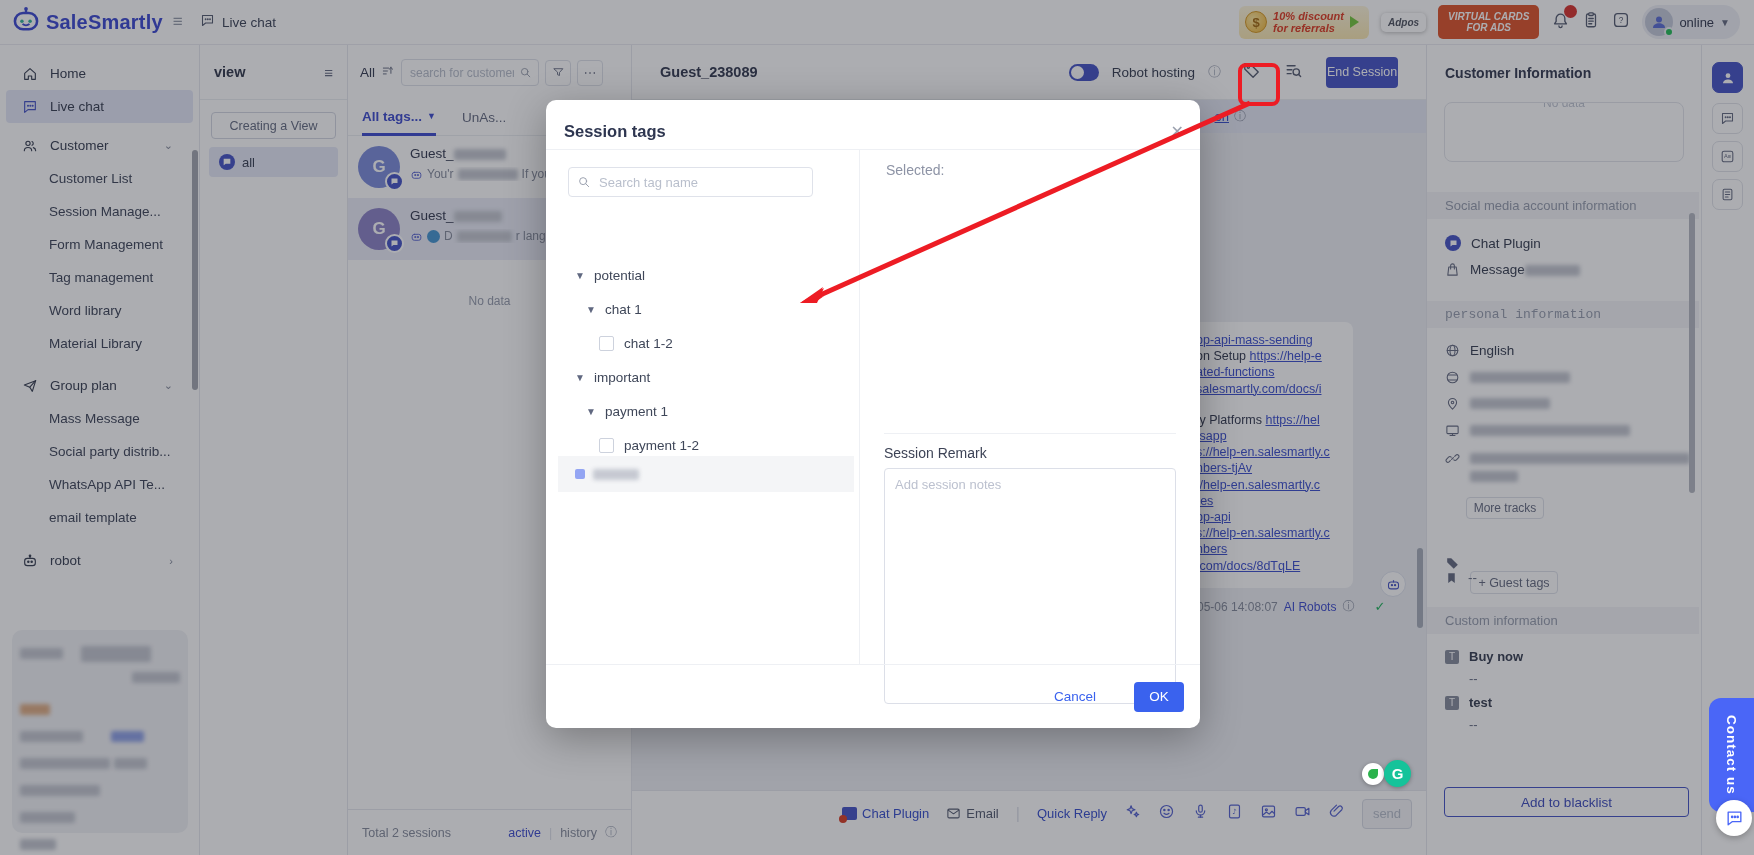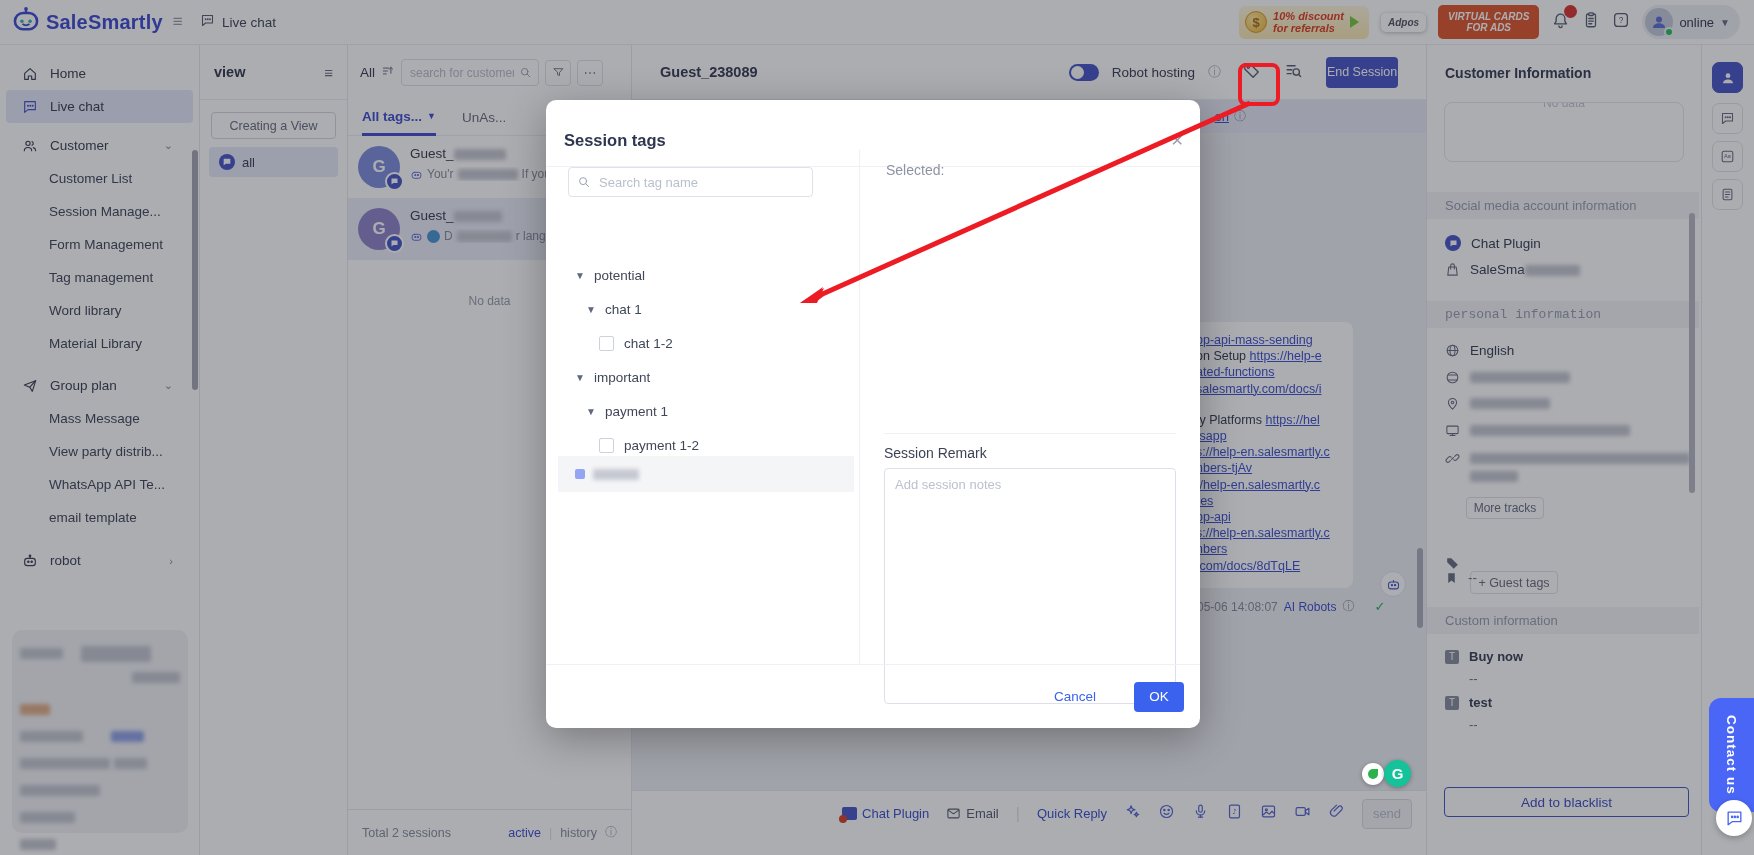--- a/index.html
+++ b/index.html
@@ -46,21 +46,21 @@
   .sess-badge { position:absolute; right:-4px; bottom:-3px; width:19px; height:19px; border-radius:50%; background:#4c5ac8; border:2px solid #fff; display:flex; align-items:center; justify-content:center; color:#fff; }
   .mline { white-space:nowrap; overflow:hidden; font-size:12.5px; line-height:16.2px; color:#3c4257; }
   .mline a { color:#4356d0; text-decoration:underline; }
   .band { background:#f4f5f8; color:#9aa0b0; font-size:13px; display:flex; align-items:center; padding-left:18px; }
   .crow { display:flex; align-items:center; gap:10px; padding-left:18px; font-size:13.5px; color:#3f4658; }
   .railbtn { position:absolute; left:10px; width:31px; height:31px; border:1px solid #e2e4ea; border-radius:7px; background:#fff; color:#6b7186; display:flex; align-items:center; justify-content:center; }
   
   #dim { position:absolute; inset:0; background:rgba(11,15,26,.34); z-index:40; pointer-events:none; }
   .bright { z-index:60; }
   #modal { position:absolute; left:546px; top:100px; width:654px; height:628px; background:#fff; border-radius:10px; box-shadow:0 10px 40px rgba(0,0,0,.3); z-index:100; }
-  #modal .mhead { height:67px; border-bottom:1px solid #eef0f4; display:flex; align-items:center; padding:14px 16px 0 18px; }
+  #modal .mhead { height:50px; border-bottom:1px solid #eef0f4; display:flex; align-items:center; padding:14px 16px 0 18px; }
   .treerow { position:absolute; left:0; width:314px; height:34px; display:flex; align-items:center; font-size:13.5px; color:#3f4759; }
   .caret { color:#606880; font-size:10px; margin-right:9px; }
   .cbx { width:15px; height:15px; border:1px solid #cdd2dd; border-radius:2px; background:#fff; margin-right:10px; }
   .mfoot { position:absolute; left:0; bottom:0; width:654px; height:64px; border-top:1px solid #eef0f4; display:flex; align-items:center; justify-content:flex-end; gap:38px; padding-right:16px; }
   #ok-btn { width:50px; height:30px; background:#3a62ee; color:#fff; border:none; border-radius:4px; font-size:13.5px; font-family:"Liberation Sans",sans-serif; }
   #remark-ta { width:292px; height:236px; border:1px solid #dcdfe8; border-radius:4px; resize:none; font-family:"Liberation Sans",sans-serif; font-size:13px; padding:8px 10px; color:#3c4257; }
   #remark-ta::placeholder { color:#bcc1cf; }
   
   #red-box { position:absolute; left:1238px; top:63px; width:42px; height:43px; border:4px solid #ed1c24; border-radius:8px; z-index:200; }
   #arrow-svg { position:absolute; inset:0; z-index:200; pointer-events:none; }
@@ -194,21 +194,21 @@
           <path d="M3.5 10.5 20.5 4l-5 16-3.8-6.2z"></path>
           <path d="M11.7 13.8 20.5 4"></path>
         </svg>
       <span>Group plan</span>
       <span class="chev">⌄</span>
     </div>
     <div class="sbsub">
         <span>Mass Message</span>
       </div>
     <div class="sbsub">
-        <span>View party distrib...</span>
+        <span>Social party distrib...</span>
       </div>
     <div class="sbsub">
         <span>WhatsApp API Te...</span>
       </div>
     <div class="sbsub">
         <span>email template</span>
       </div>
     <div class="sbrow" style="margin-top:10px;">
       <svg class="ic" width="16" height="16" viewBox="0 0 24 24">
           <rect x="4" y="8" width="16" height="11" rx="4"></rect>
@@ -491,21 +491,21 @@
             <path d="M4 4h16v12H9l-5 4z"></path>
           </svg>
       </span>
       <span>Chat Plugin</span>
     </div>
     <div class="crow" style="position:absolute; top:217px; width:272px;">
       <svg class="ic" width="15" height="15" viewBox="0 0 24 24" style="color:#6b7186;">
           <path d="M6 8h12l1.5 13h-15z"></path>
           <path d="M9 11V6a3 3 0 0 1 6 0v5"></path>
         </svg>
-      <span><span>SaleSma</span><span class="bl" style="width:55px;"></span></span>
+      <span><span>Message</span><span class="bl" style="width:55px;"></span></span>
     </div>
     <div class="band" style="position:absolute; left:0; top:256px; width:272px; height:27px;font-family:Liberation Mono, monospace;">personal information</div>
     <div class="crow" style="position:absolute; top:298px; width:272px;">
       <svg class="ic" width="15" height="15" viewBox="0 0 24 24" style="color:#6b7186;">
           <circle cx="12" cy="12" r="8.5"></circle>
           <ellipse cx="12" cy="12" rx="4" ry="8.5"></ellipse>
           <line x1="3.5" y1="12" x2="20.5" y2="12"></line>
         </svg>
       <span>English</span>
     </div>

